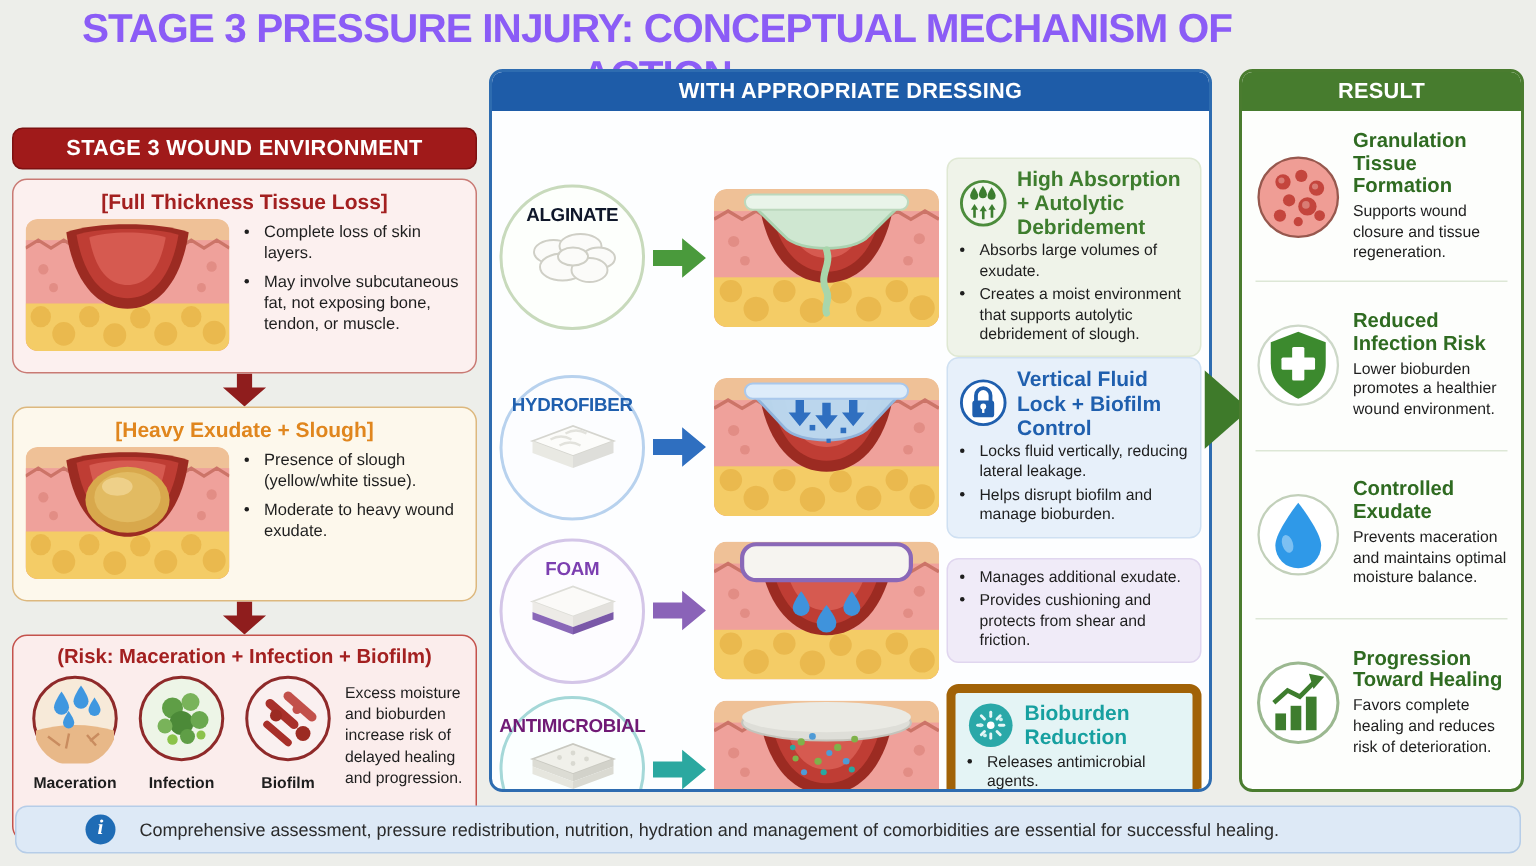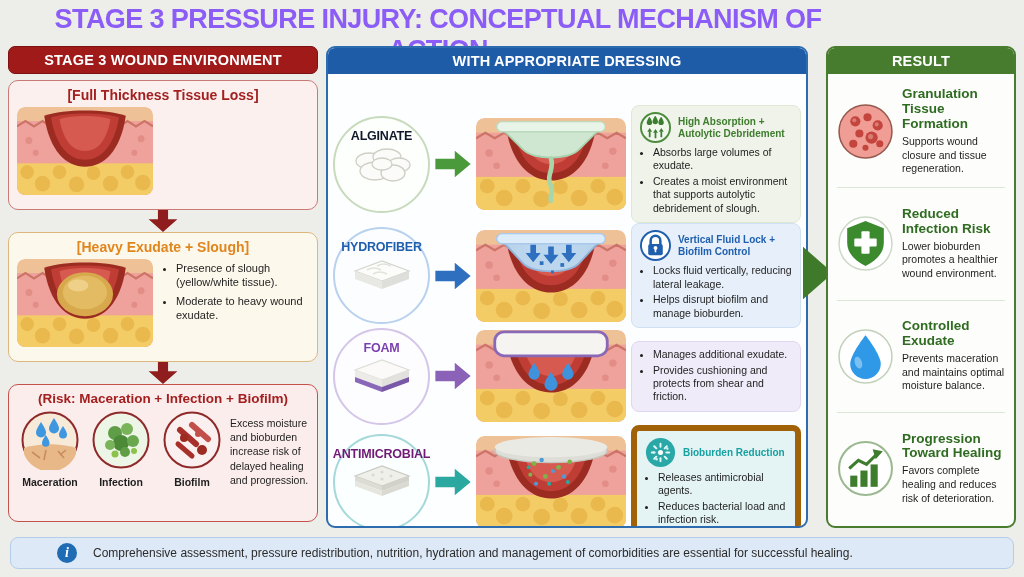--- a/index.html
+++ b/index.html
@@ -1,21 +1,21 @@
 <!DOCTYPE html>
 <html><head>
 <meta charset="utf-8">
 <style>
   html,body{margin:0;padding:0;}
   body{width:1024px;height:577px;background:#edeeea;font-family:"Liberation Sans",sans-serif;position:relative;overflow:hidden;}
   .main-title{position:absolute;left:16px;top:4px;width:844px;text-align:center;font-size:27px;font-weight:800;letter-spacing:-0.6px;color:#8b5cf6;}
   .col-header{height:26px;display:flex;align-items:center;justify-content:center;color:#fff;font-weight:700;font-size:14.5px;letter-spacing:.2px;border-radius:7px;}
   
   .col-left{position:absolute;left:8px;top:46px;width:310px;height:482px;}
-  .col-header.red{background:#a01a1a;border:1px solid #7d1111;}
+  .col-header.red{background:#a01a1a;border:1px solid #7d1111;margin-top:39px;}
   .lbox{border-radius:10px;padding:5px 8px 6px;box-sizing:border-box;}
   .lbox1{margin-top:6px;background:#fcf0ef;border:1.5px solid #c97a74;height:130px;}
   .lbox2{background:#fdf8ec;border:1.5px solid #ddb87e;height:130px;}
   .lbox3{background:#fbedec;border:1.5px solid #c4524c;min-height:138px;}
   .lbox-title{text-align:center;font-weight:700;font-size:14px;margin:1px 0 4px;}
   .lbox1 .lbox-title{color:#a32020;}
   .lbox2 .lbox-title{color:#e0861e;}
   .lbox3 .lbox-title{color:#a32020;font-size:13.5px;text-align:center;}
   .lbox-body{display:flex;gap:8px;align-items:flex-start;}
   .wound-s{width:136px;height:88px;flex:none;border-radius:8px;}
@@ -42,21 +42,21 @@
   .r1 .dcircle{border-color:#c8dabc;background:#fdfffc;} .r1 .dlabel{color:#0f172a;}
   .r2 .dcircle{border-color:#b8d2ee;background:#fcfdff;} .r2 .dlabel{color:#1f5fae;}
   .r3 .dcircle{border-color:#d4c6e8;background:#fdfcff;} .r3 .dlabel{color:#7c3fb0;}
   .r4 .dcircle{border-color:#a5d8d8;background:#fbffff;} .r4 .dlabel{color:#701a75;}
   .r1 .panel{background:#eff3e9;border:1px solid #dfe8d3;}
   .r2 .panel{background:#e7f0fa;border:1px solid #cfe0f2;}
   .r3 .panel{background:#f0ebf8;border:1px solid #e0d6ef;}
   .r4 .panel{background:#e4f4f5;border:6px solid #a16207;}
   .panel-head{display:flex;gap:6px;align-items:center;margin-bottom:2px;}
   .panel-head svg{width:33px;height:33px;flex:none;}
-  .panel-title{font-weight:700;font-size:10px;line-height:1.15;}
+  .panel-title{font-weight:700;font-size:14px;line-height:1.15;}
   .r1 .panel-title{color:#3e7d2e;} .r2 .panel-title{color:#1f5fae;}
   .r3 .panel-title{color:#7c3fb0;} .r4 .panel-title{color:#17a0a0;}
   .panel ul{margin:1px 0 0;padding-left:14px;font-size:10.5px;color:#1e1e1e;line-height:1.28;}
   .panel li{margin-bottom:2px;}
   
   .big-arrow{position:absolute;left:803px;top:246px;}
   
   .col-right{position:absolute;left:826px;top:46px;width:190px;height:482px;background:#fdfefc;border:2px solid #4a7c2f;border-radius:9px;box-sizing:border-box;display:flex;flex-direction:column;overflow:hidden;}
   .col-header.green{background:#477c2e;border-radius:6px 6px 0 0;flex:none;}
   .result-body{flex:1;display:flex;flex-direction:column;padding:2px 9px;}
@@ -148,20 +148,24 @@
 
 <div class="col-left">
   <div class="col-header red">STAGE 3 WOUND ENVIRONMENT</div>
 
   <div class="lbox lbox1">
     <div class="lbox-title">[Full Thickness Tissue Loss]</div>
     <div class="lbox-body">
       <svg class="wound-s" viewBox="0 0 160 100" preserveAspectRatio="none">
           <use href="#wound-base"></use>
         </svg>
+      <ul>
+        <li>Complete loss of skin layers.</li>
+        <li>May involve subcutaneous fat, not exposing bone, tendon, or muscle.</li>
+      </ul>
     </div>
   </div>
 
   <div class="larrow">
     <svg width="32" height="22" viewBox="0 0 34 26">
         <polygon points="11,0 23,0 23,11 34,11 17,26 0,11 11,11" fill="#8f1d1d"></polygon>
       </svg>
   </div>
 
   <div class="lbox lbox2">

